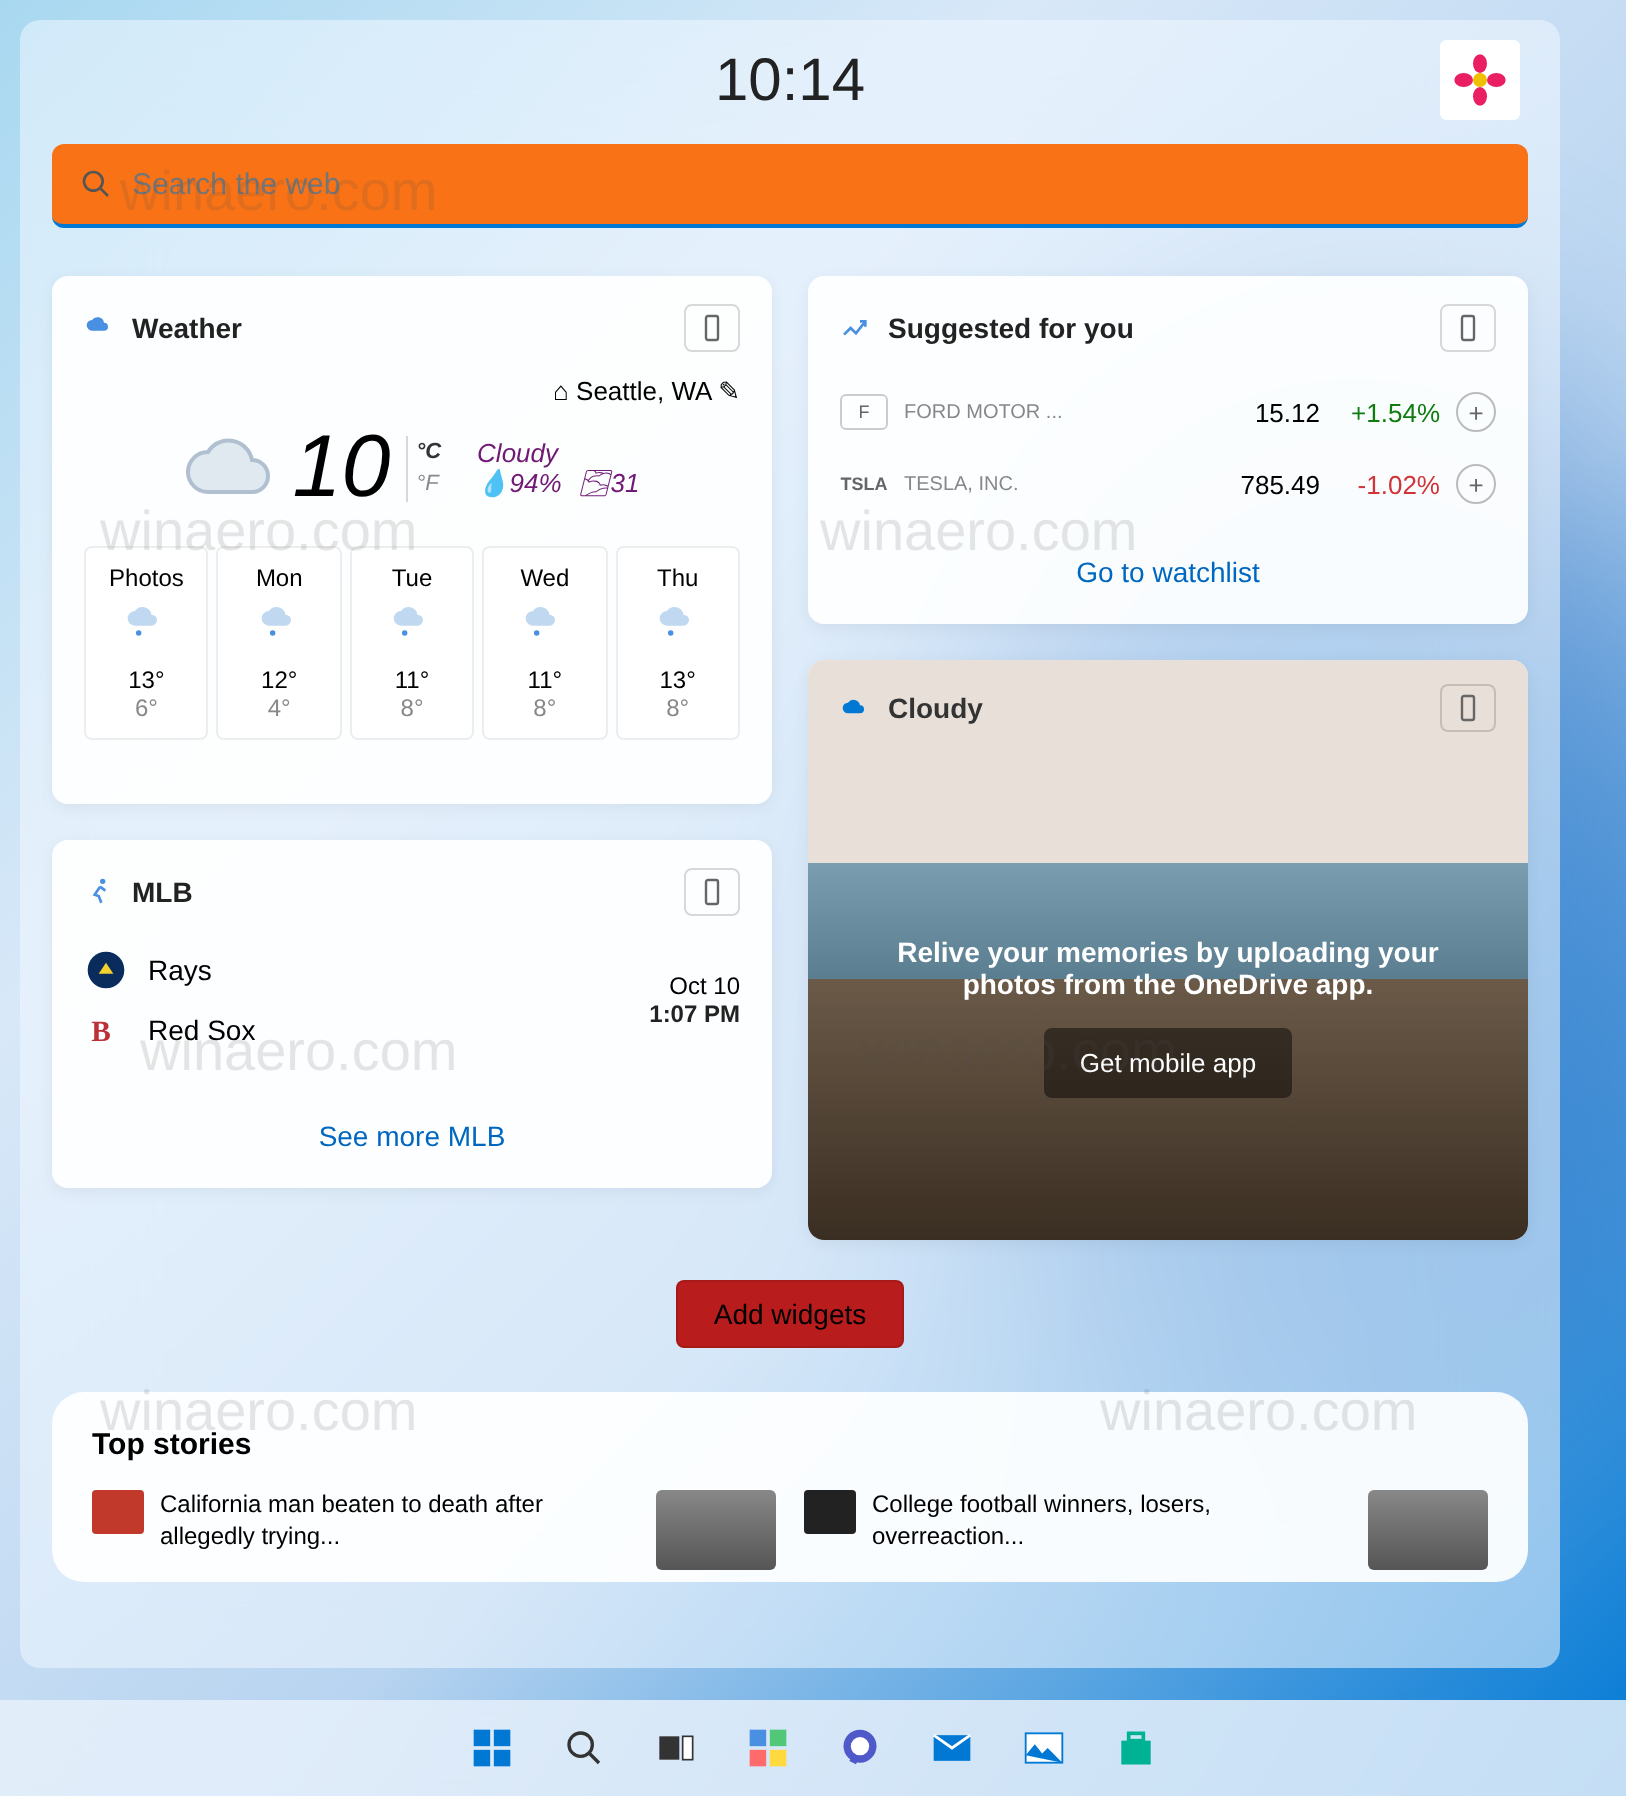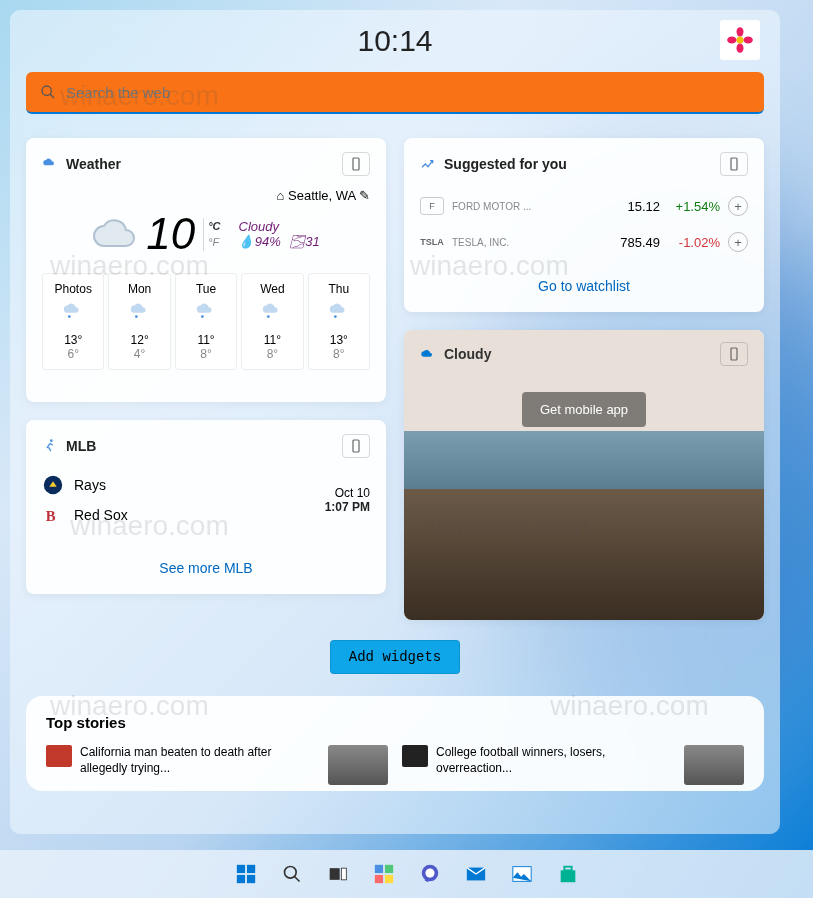--- a/index.html
+++ b/index.html
@@ -68,22 +68,22 @@
 
   .photos-card { padding: 0; position: relative; height: 290px; border-radius: 8px; overflow:hidden;}
   .photos-bg { position:absolute; inset:0;
     background: linear-gradient(to bottom, #e8e0d8 0%, #e8e0d8 35%, #7a9eb0 35%, #5a7e90 55%, #6b5a48 55%, #3a2e22 100%); }
   .photos-hdr { position: relative; padding: 12px 16px; display:flex; align-items:center; justify-content:space-between;}
   .photos-hdr-left { display:flex; align-items:center; gap:8px; color:#333; font-size:14px; font-weight:600;}
   .photos-text { position: relative; color:#fff; text-align:center; padding: 90px 30px 0; font-size:14px; font-weight:600; }
   .photos-btn { position:relative; margin: 14px auto 0; display:block; background:rgba(0,0,0,0.45);
     color:#fff; border:0; padding:10px 18px; border-radius:4px; font-size:13px; cursor:pointer;}
 
-  .add-widgets { display:block; margin: 20px auto 0; background:#0ea5e9; border:1px solid rgba(0,0,0,0.1);
-    padding: 8px 18px; border-radius:4px; font-size:14px; cursor:pointer;font-family:Liberation Mono, monospace; }
+  .add-widgets { display:block; margin: 20px auto 0; background:#b91c1c; border:1px solid rgba(0,0,0,0.1);
+    padding: 8px 18px; border-radius:4px; font-size:14px; cursor:pointer; }
 
   .top-stories { margin: 22px 8px 0; background:rgba(255,255,255,0.92); border-radius:16px; padding:18px 20px 6px;}
   .top-stories h3 { font-size:15px; font-weight:600; margin-bottom:14px;}
   .stories-row { display:flex; gap:14px; }
   .story { flex:1; display:flex; gap:8px; font-size:12px; line-height:1.3;}
   .story-thumb { width:26px; height:22px; background:#c0392b; border-radius:2px; flex-shrink:0;}
   .story-img { width:60px; height:40px; background:linear-gradient(#888,#555); border-radius:3px; flex-shrink:0;}
 
   .taskbar { position:absolute; bottom:0; left:0; right:0; height:48px;
     background: rgba(230,240,250,0.85); backdrop-filter: blur(20px);
@@ -272,20 +272,21 @@
                 <path d="M6 16a4 4 0 010-8 5 5 0 019 2 3 3 0 010 6H6z" fill="#0078d4"></path>
               </svg>
             <span>Cloudy</span>
           </div>
           <div class="card-menu">
               <svg width="10" height="14" viewBox="0 0 10 14">
                 <rect x="2" y="1" width="6" height="12" rx="1" fill="none" stroke="#666" stroke-width="1.2"></rect>
               </svg>
             </div>
         </div>
+        <div class="photos-text">Relive your memories by uploading your photos from the OneDrive app.</div>
         <button class="photos-btn">Get mobile app</button>
       </div>
 
     </div>
   </div>
 
   <button class="add-widgets">Add widgets</button>
 
   <div class="top-stories">
     <h3>Top stories</h3>

